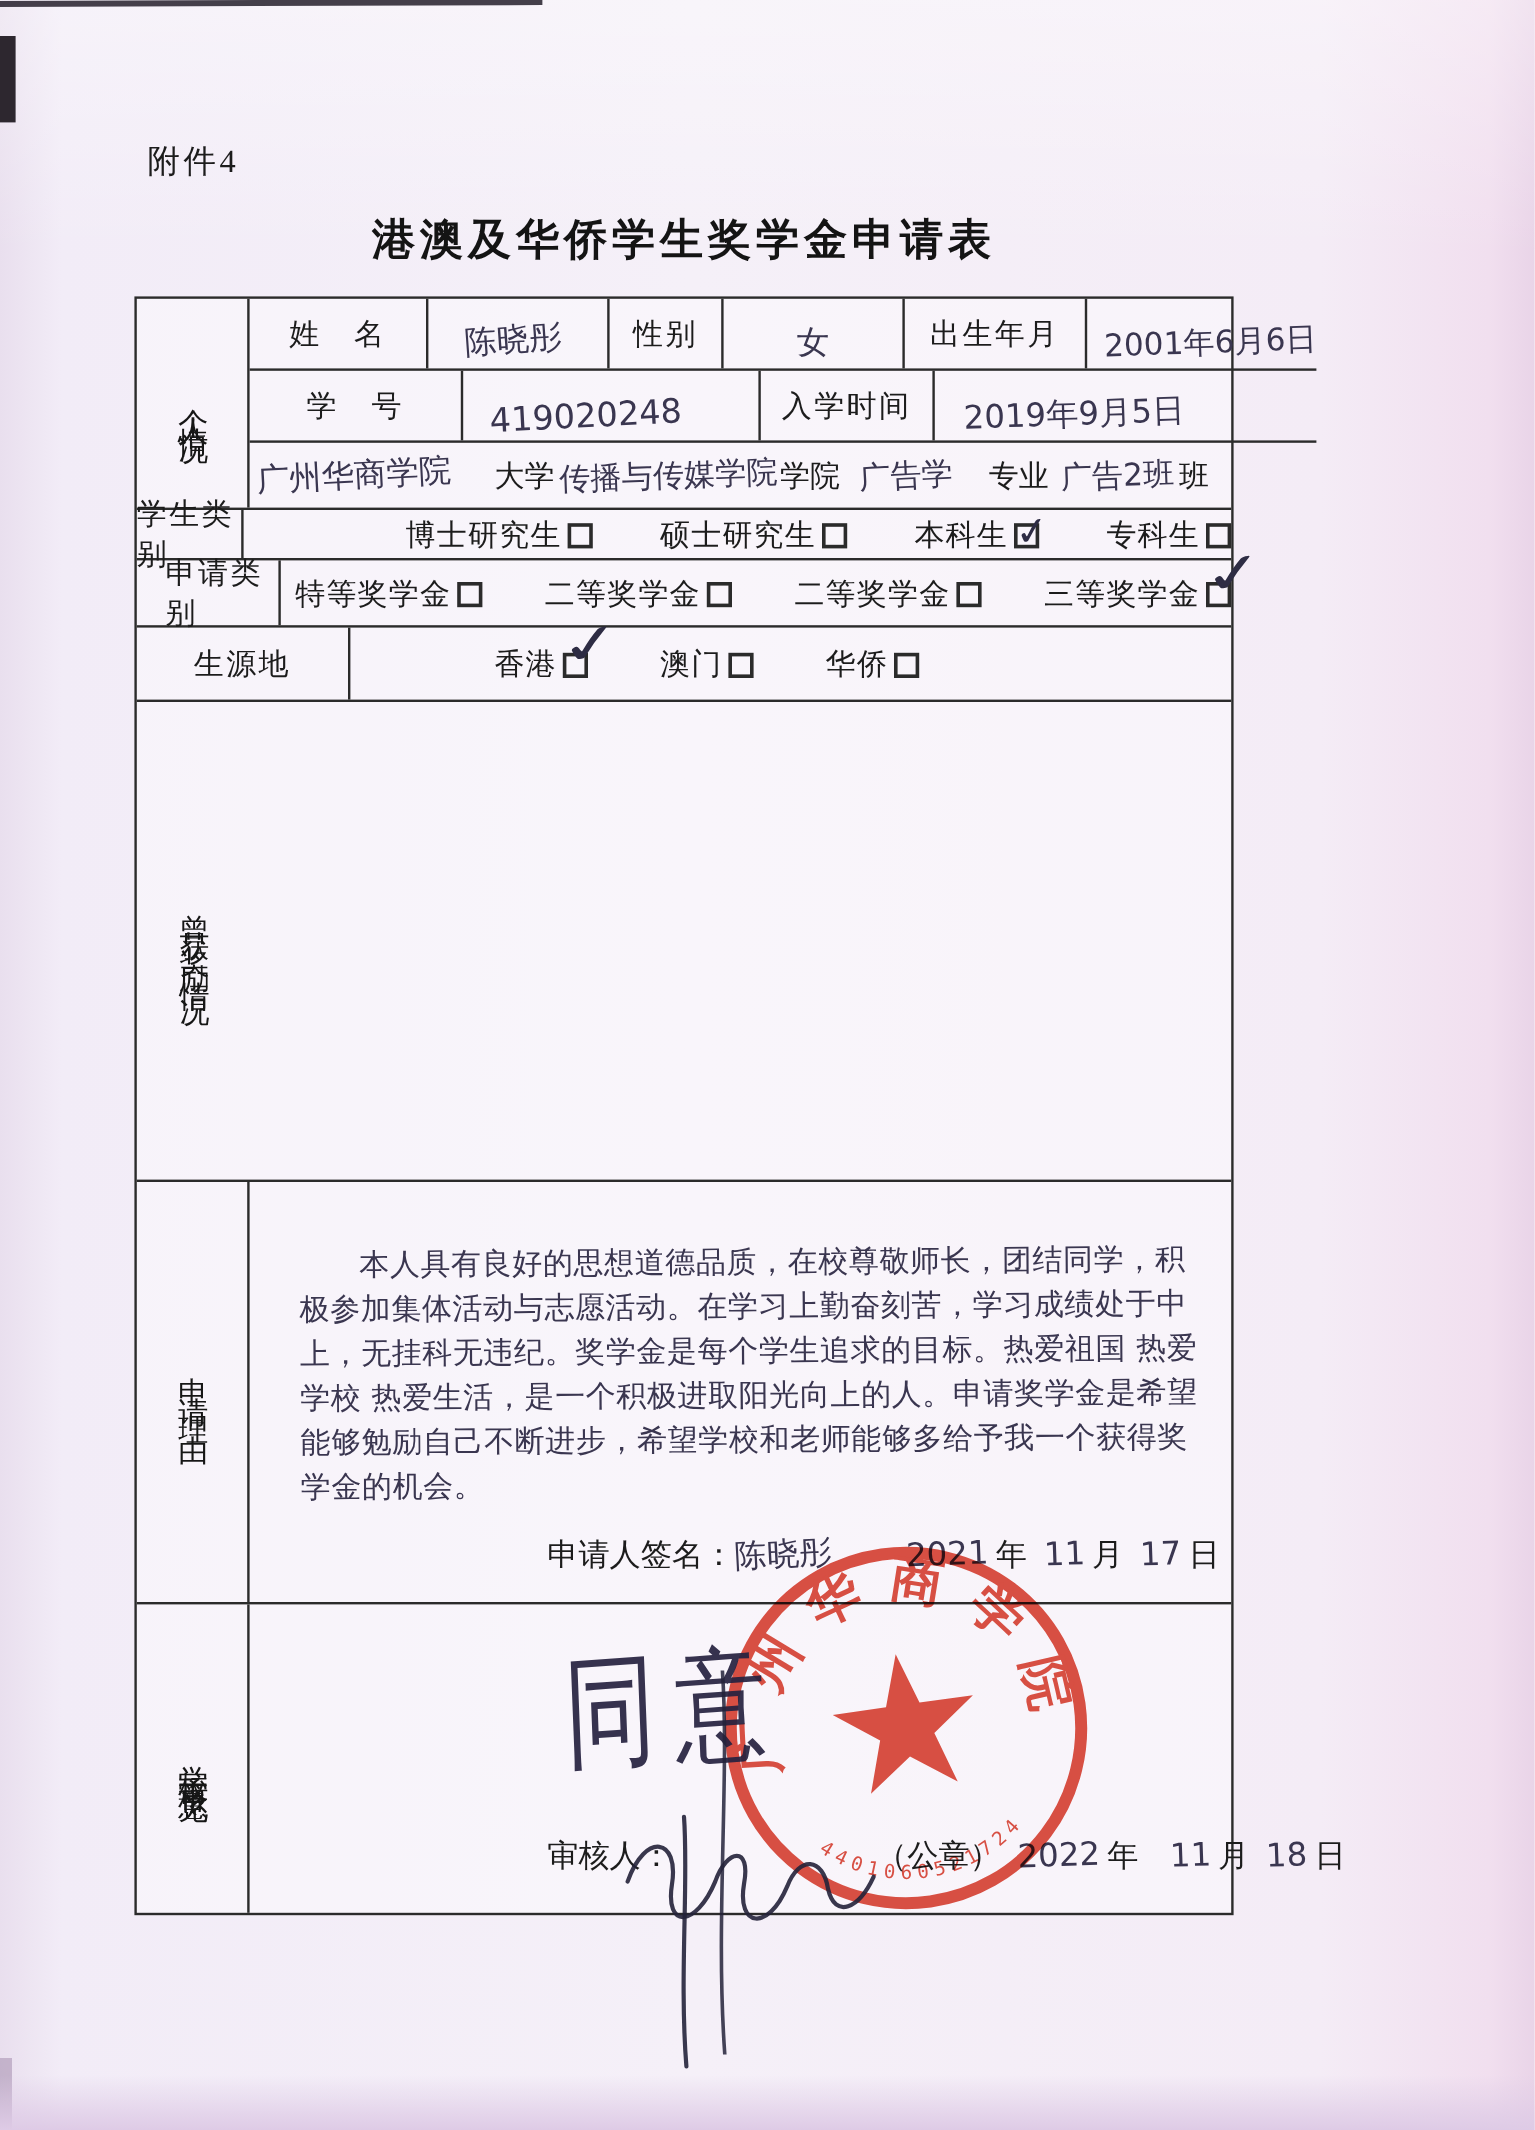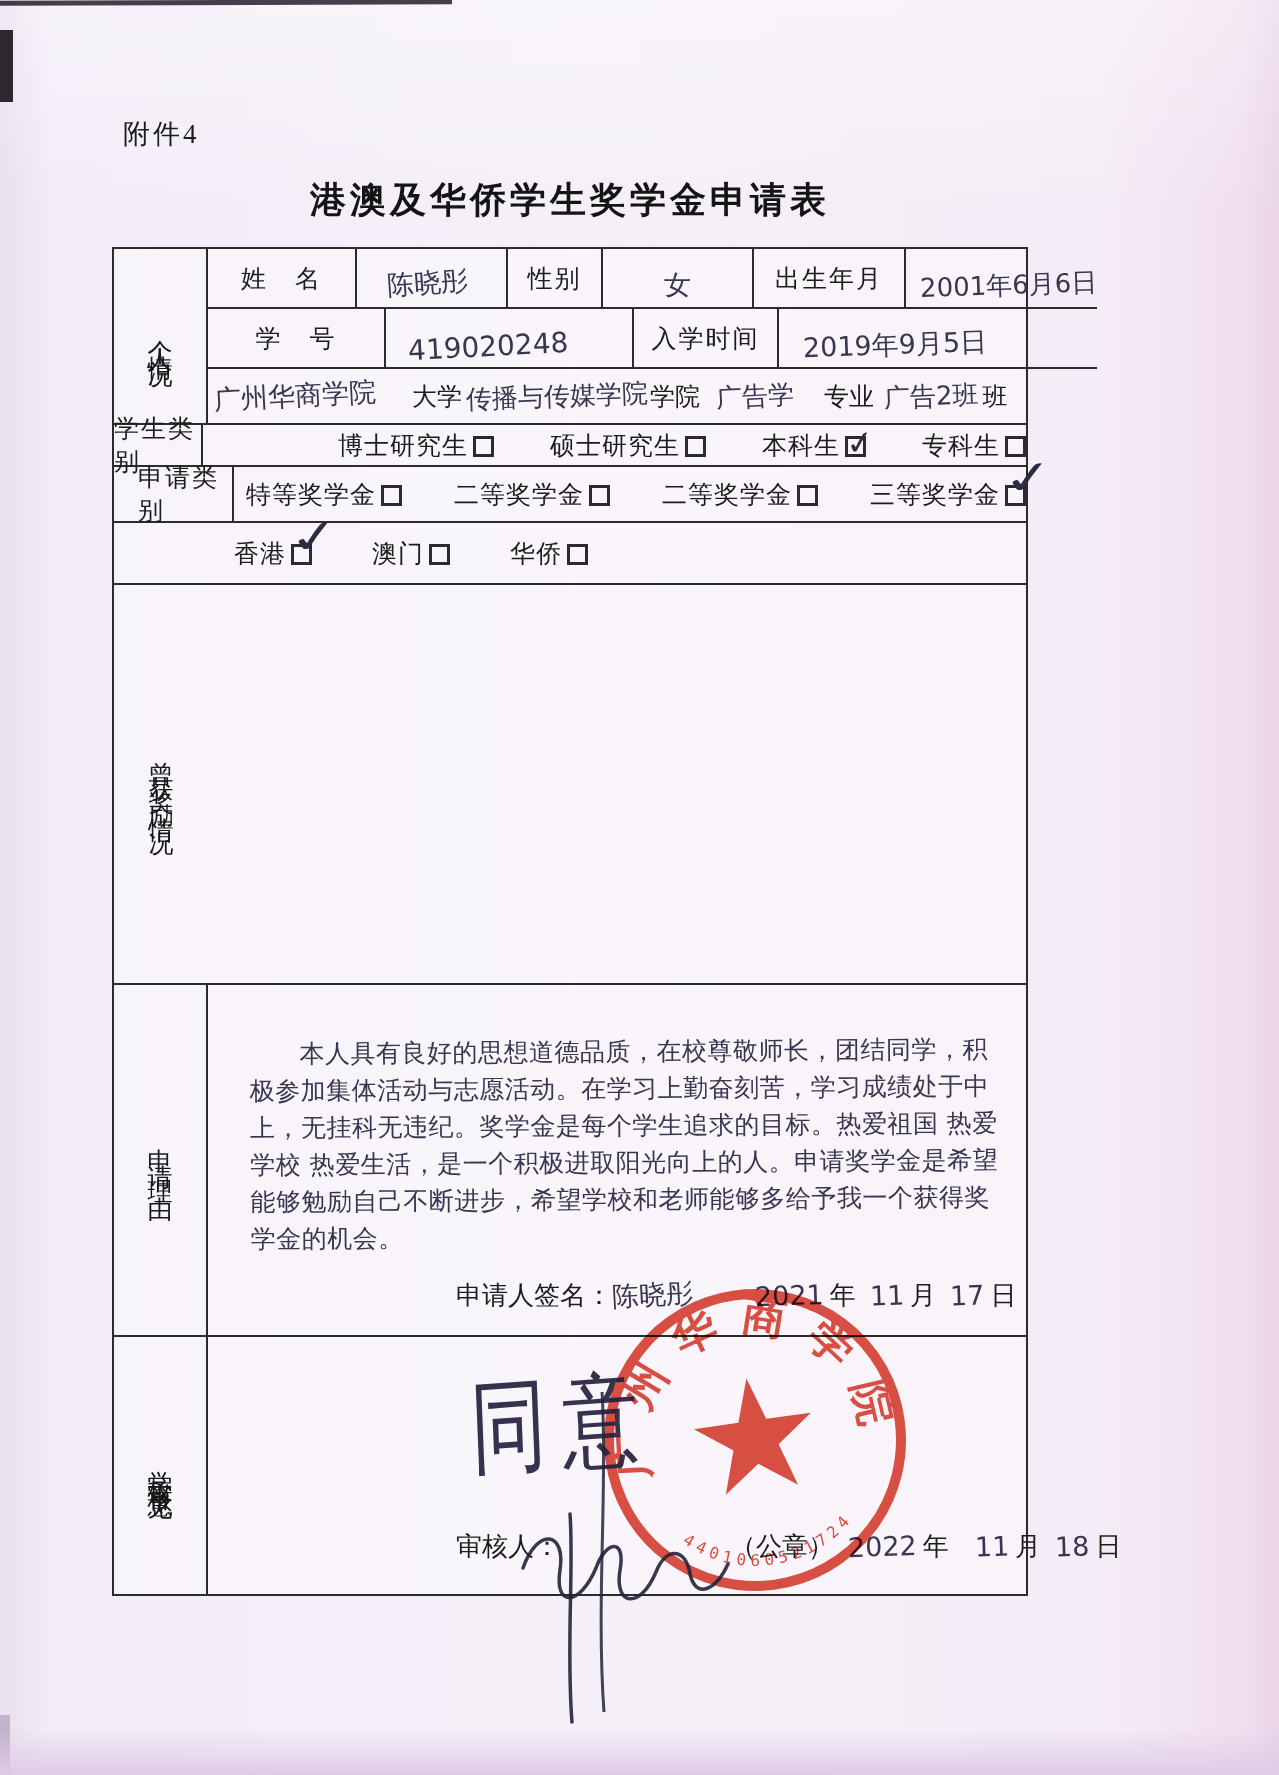--- a/index.html
+++ b/index.html
@@ -170,20 +170,21 @@
         <span class="opt">
           <span class="opt-label">三等奖学金</span>
             <span class="cbox">
               <span class="tick tick-long">✓</span>
             </span>
         </span>
       </div>
     </div>
 
     <div class="trow" style="height:62px;">
+      <div class="cell plabel" style="width:178px;">生源地</div>
       <div class="cell" style="flex:1; padding-left:120px; column-gap:60px;">
         <span class="opt">
           <span class="opt-label">香港</span>
             <span class="cbox">
               <span class="tick tick-long">✓</span>
             </span>
         </span>
         <span class="opt">
           <span class="opt-label">澳门</span>
             <span class="cbox"></span>

